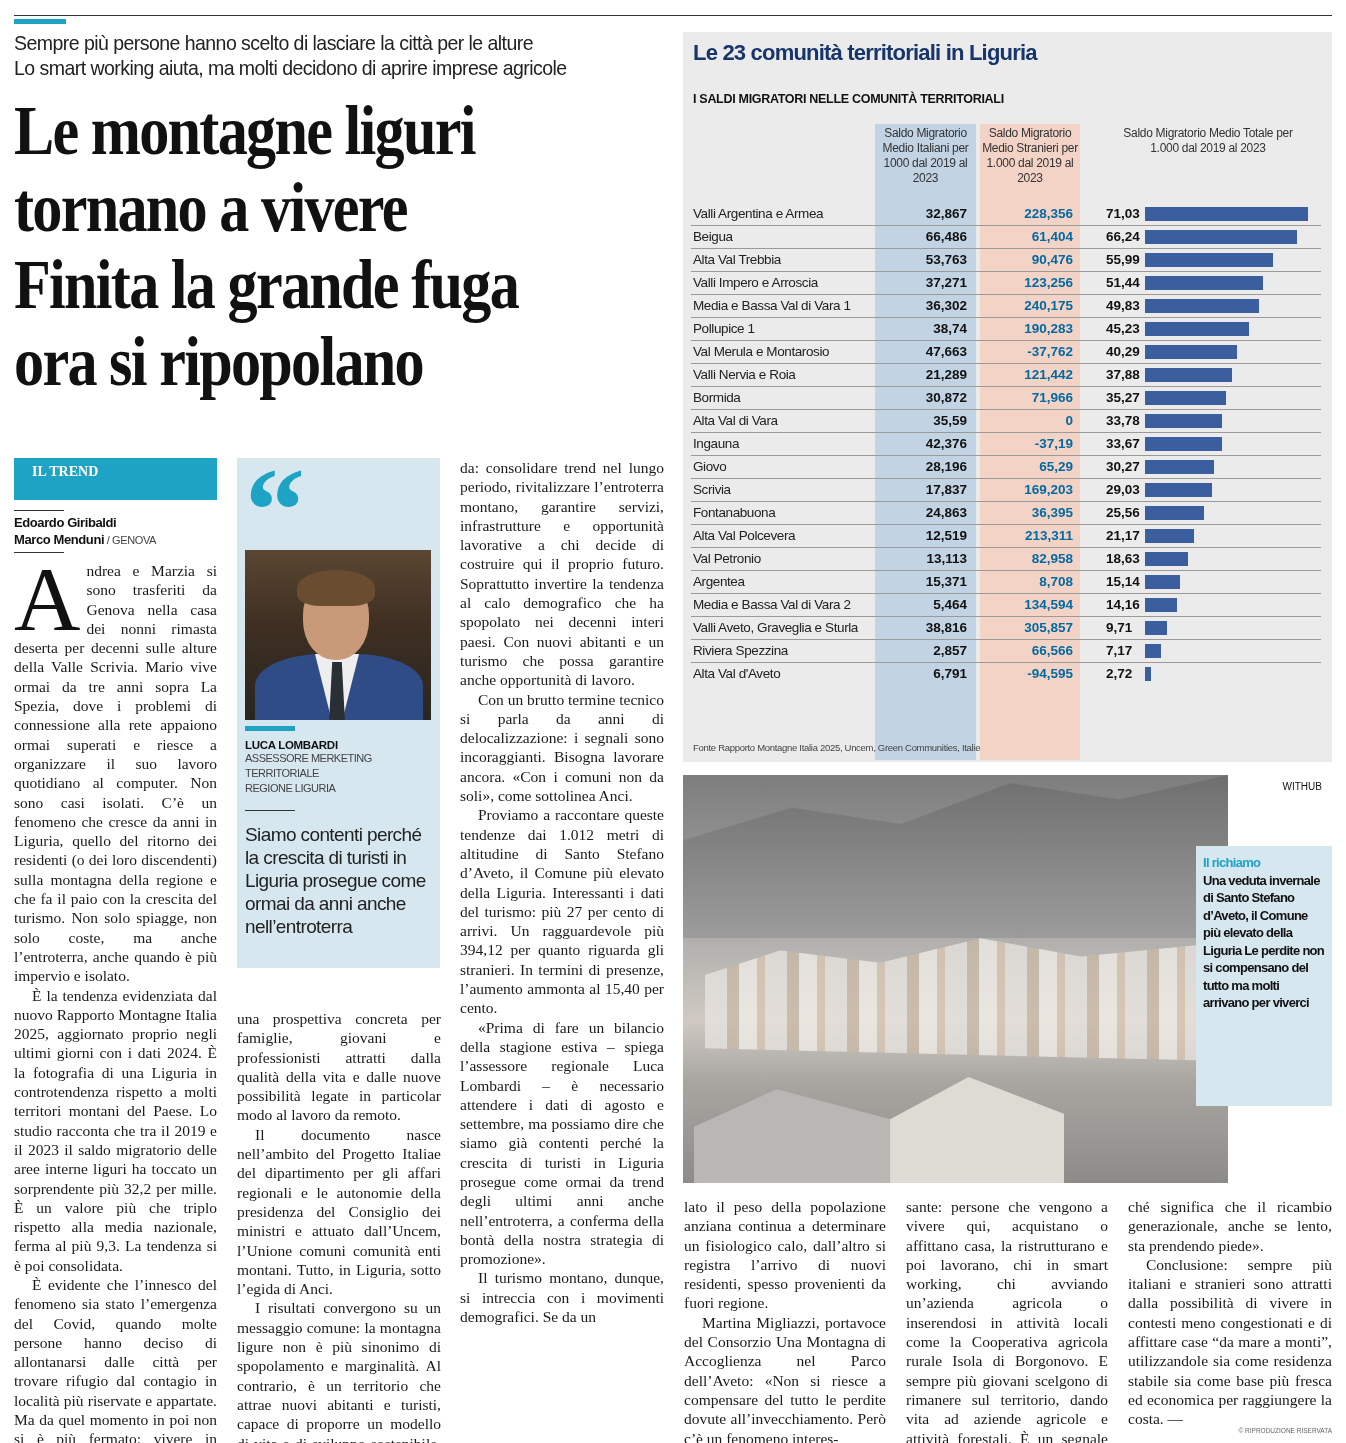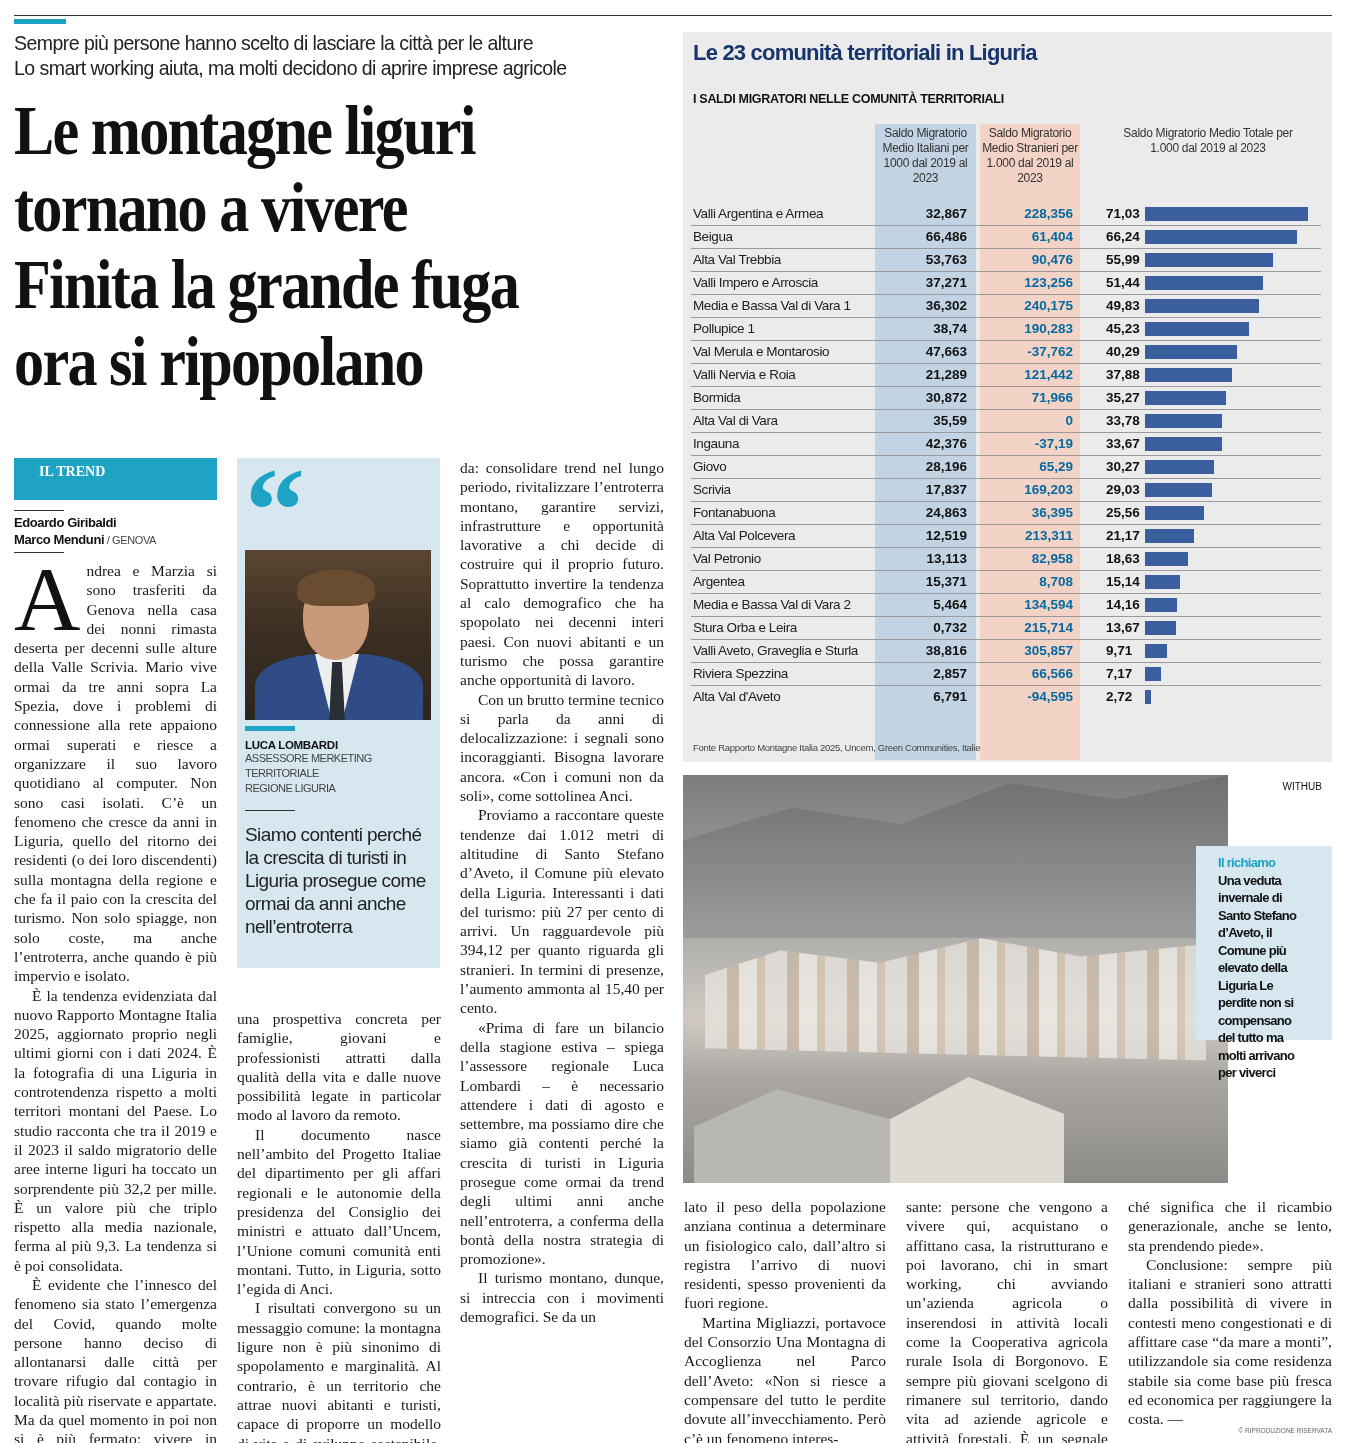--- a/index.html
+++ b/index.html
@@ -23,21 +23,21 @@
   .col p { text-indent: 18px; }
   .col p.noindent { text-indent: 0; }
   .col1 { left: 14px; top: 561px; width: 203px; }
   .col2 { left: 237px; top: 1009px; width: 204px; }
   .col3 { left: 460px; top: 458px; width: 204px; }
   .col4 { left: 684px; top: 1197px; width: 202px; }
   .col5 { left: 906px; top: 1197px; width: 202px; }
   .col6 { left: 1128px; top: 1197px; width: 204px; }
 
   .section-tag { position: absolute; left: 14px; top: 458px; width: 203px; height: 42px; background: #1fa3c4;
-    color: #fff; font-family: "Liberation Serif", serif; font-weight: bold; font-size: 14px; padding: 6px 25px; }
+    color: #fff; font-family: "Liberation Serif", serif; font-weight: bold; font-size: 14px; padding: 6px 18px; }
   .byline { position: absolute; left: 14px; top: 510px; width: 203px;
     font-family: "Liberation Sans", sans-serif; font-size: 13px; line-height: 17px; font-weight: bold; color: #111; letter-spacing: -0.4px;}
   .byline .rule { display:block; width: 50px; height:1px; background:#333; margin: 0 0 3px 0; }
   .byline .rule2 { display:block; width: 50px; height:1px; background:#333; margin: 3px 0 0 0; }
   .byline .loc { font-weight: normal; font-size: 11px; color: #444; }
   .dropcap { float: left; font-family: "Liberation Serif", serif; font-size: 92px; line-height: 72px; margin: 2px 6px 0 0; color: #111; }
 
   
   .quotebox { position: absolute; left: 237px; top: 458px; width: 203px; height: 510px; background: #d6e7f0; padding: 8px; }
   .quotemark { font-family: "Liberation Serif", serif; font-size: 120px; line-height: 90px; color: #1fa3c4; font-weight: bold; height: 70px; }
@@ -75,21 +75,21 @@
   .info-source { position: absolute; left: 10px; top: 710px; font-family: "Liberation Sans", sans-serif; font-size: 9.5px; color: #444; letter-spacing: -0.3px; }
   .info-brand { position: absolute; right: 10px; top: 709px; font-family: "Liberation Sans", sans-serif; font-size: 10px; font-weight: normal; color: #111; margin-top: 40px; }
 
   
   .photo { position: absolute; left: 683px; top: 775px; width: 545px; height: 408px; overflow: hidden;
     background: linear-gradient(180deg, #7d7d7d 0%, #9a9a9a 25%, #b8b6b2 45%, #cfc9c2 60%, #a9a6a2 75%, #8d8b88 100%); }
   .photo .mtn { position: absolute; left: 0; top: 0; width: 100%; height: 40%; background: linear-gradient(180deg,#6f6f6f,#9c9c9c); clip-path: polygon(0 40%,20% 20%,40% 30%,60% 5%,80% 15%,100% 0,100% 100%,0 100%); }
   .photo .town { position: absolute; left: 4%; top: 40%; width: 92%; height: 30%; background: repeating-linear-gradient(90deg,#e8e4df 0 22px,#c9b9a6 22px 34px,#f2efea 34px 52px,#d9c6b2 52px 60px); opacity: .75; clip-path: polygon(0 30%,15% 10%,35% 20%,55% 0,75% 15%,100% 5%,100% 100%,0 90%); }
   .photo .roof1 { position: absolute; left: 2%; top: 77%; width: 38%; height: 23%; background: #b9b7b3; clip-path: polygon(0 40%,40% 0,100% 35%,100% 100%,0 100%); }
   .photo .roof2 { position: absolute; left: 38%; top: 74%; width: 32%; height: 26%; background: #dedad4; clip-path: polygon(0 40%,45% 0,100% 35%,100% 100%,0 100%); }
-  .caption { position: absolute; left: 1196px; top: 846px; width: 136px; height: 194px; background: #d6e7f0; padding: 8px 22px;
+  .caption { position: absolute; left: 1196px; top: 846px; width: 136px; height: 260px; background: #d6e7f0; padding: 8px 7px;
     font-family: "Liberation Sans", sans-serif; font-size: 13px; line-height: 17.5px; font-weight: bold; color: #111; letter-spacing: -0.7px; }
   .caption .ctitle { color: #1fa3c4; }
   .copyright { position: absolute; right: 14px; top: 1427px; font-family: "Liberation Sans", sans-serif; font-size: 6.5px; color: #666; }
 </style>
 </head>
 <body>
 
 <div class="topline"></div>
 <div class="topaccent"></div>
 
@@ -280,27 +280,20 @@
         <span class="bar" style="width: 34.7211px;"></span>
       </div>
       <div class="row">
         <span class="name">Media e Bassa Val di Vara 2</span>
         <span class="v1">5,464</span>
         <span class="v2">134,594</span>
         <span class="v3">14,16</span>
         <span class="bar" style="width: 32.4736px;"></span>
       </div>
       <div class="row">
-        <span class="name">Stura Orba e Leira</span>
-        <span class="v1">0,732</span>
-        <span class="v2">215,714</span>
-        <span class="v3">13,67</span>
-        <span class="bar" style="width: 31.3499px;"></span>
-      </div>
-      <div class="row">
         <span class="name">Valli Aveto, Graveglia e Sturla</span>
         <span class="v1">38,816</span>
         <span class="v2">305,857</span>
         <span class="v3">9,71</span>
         <span class="bar" style="width: 22.2683px;"></span>
       </div>
       <div class="row">
         <span class="name">Riviera Spezzina</span>
         <span class="v1">2,857</span>
         <span class="v2">66,566</span>

